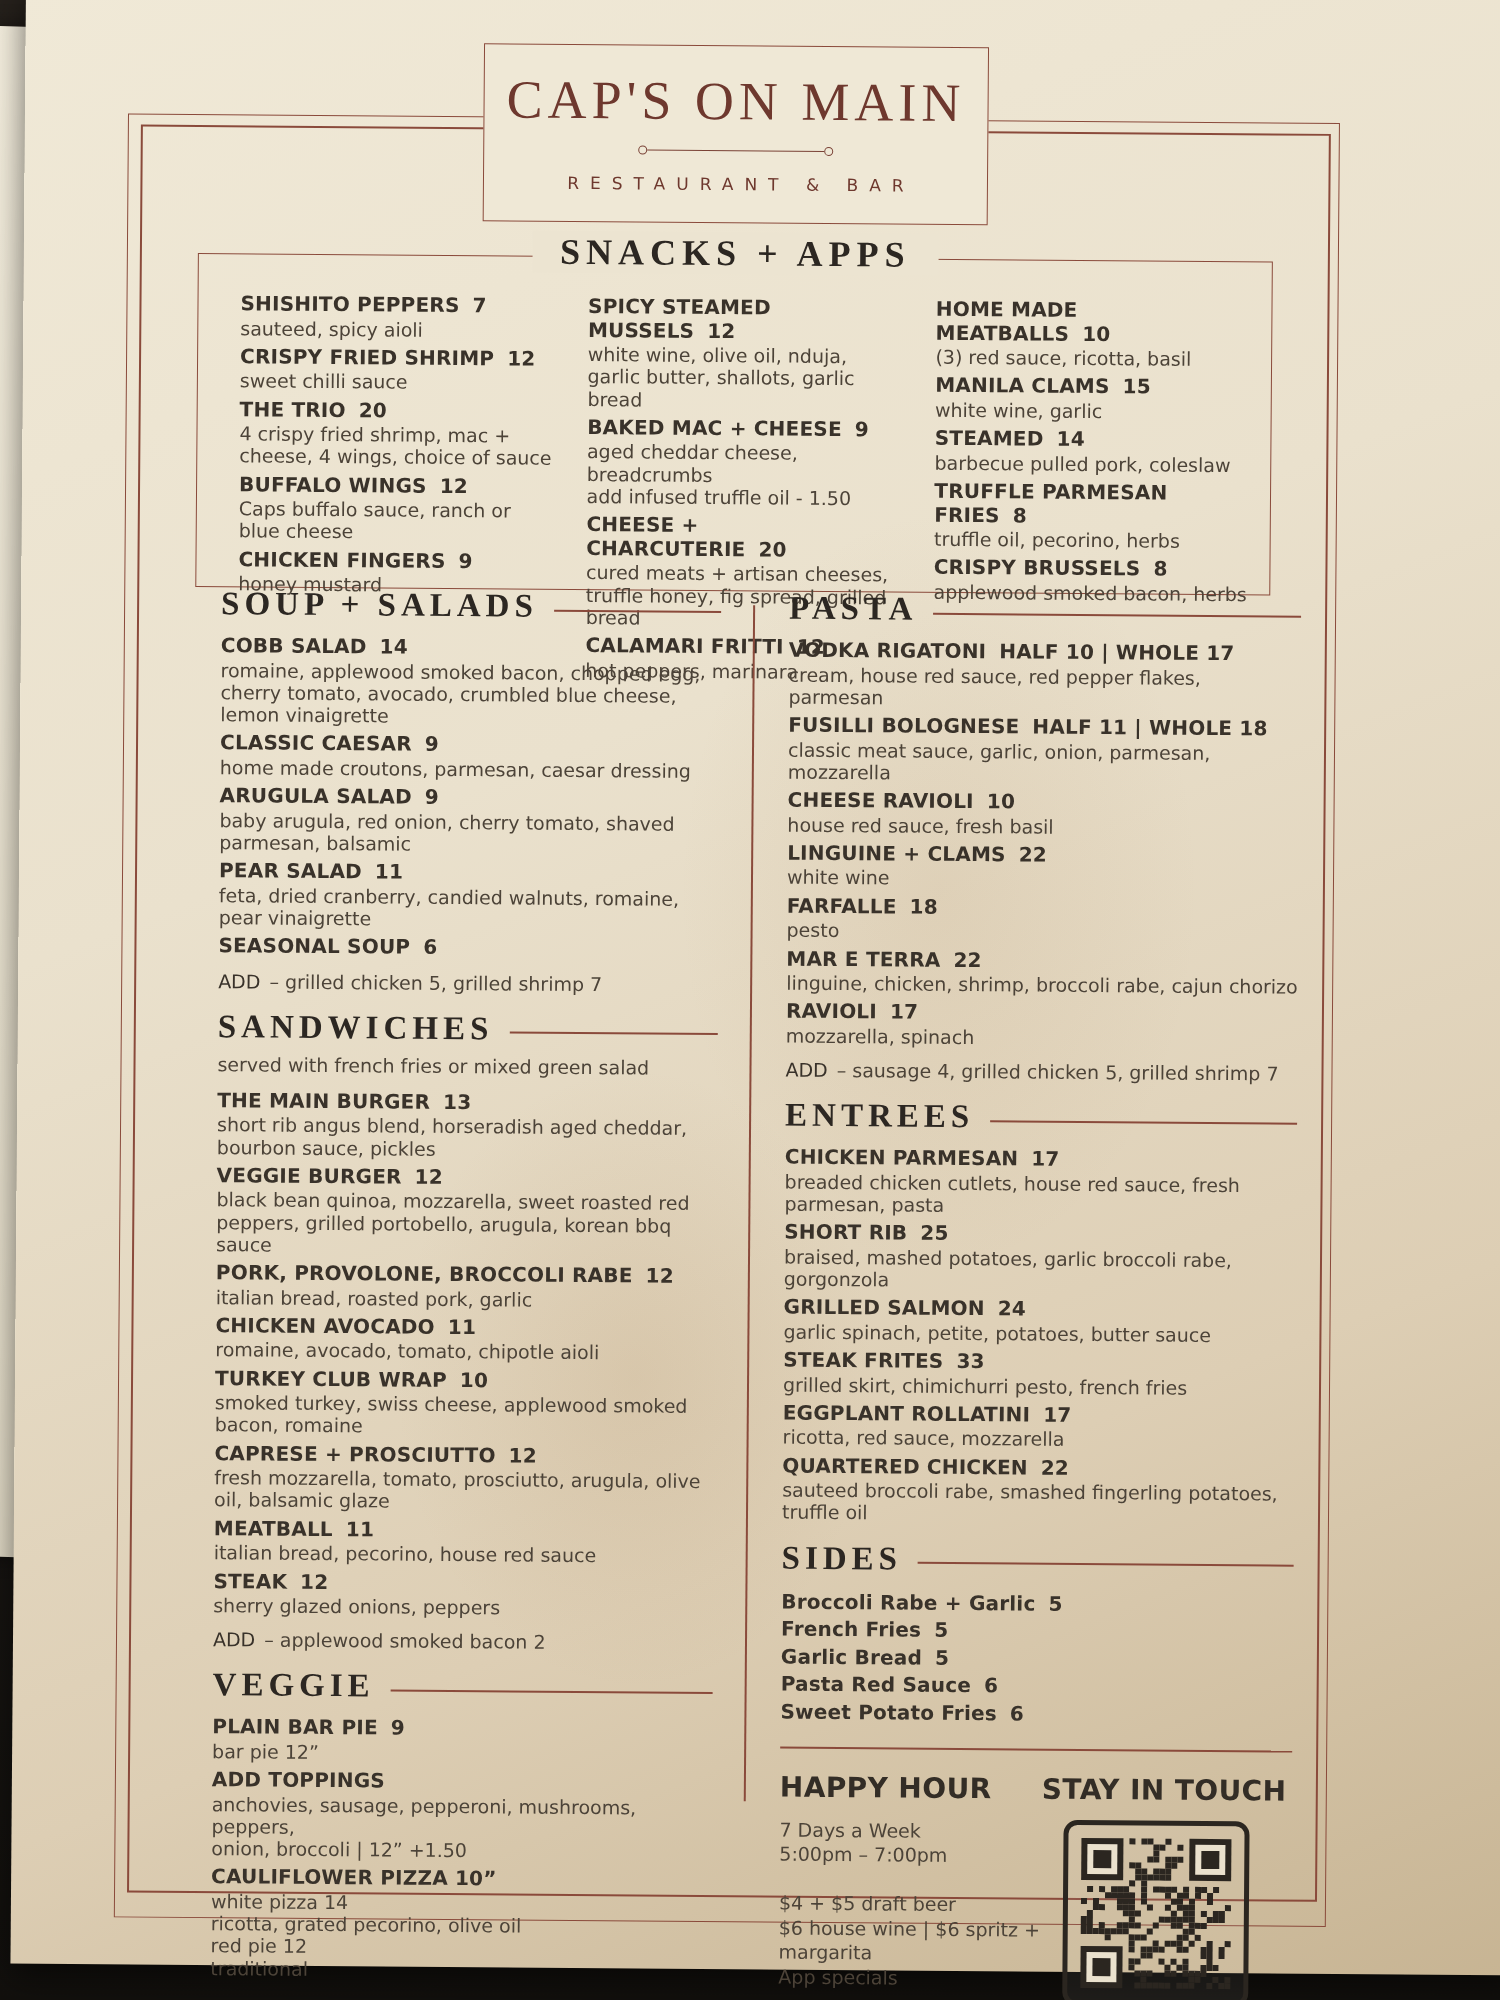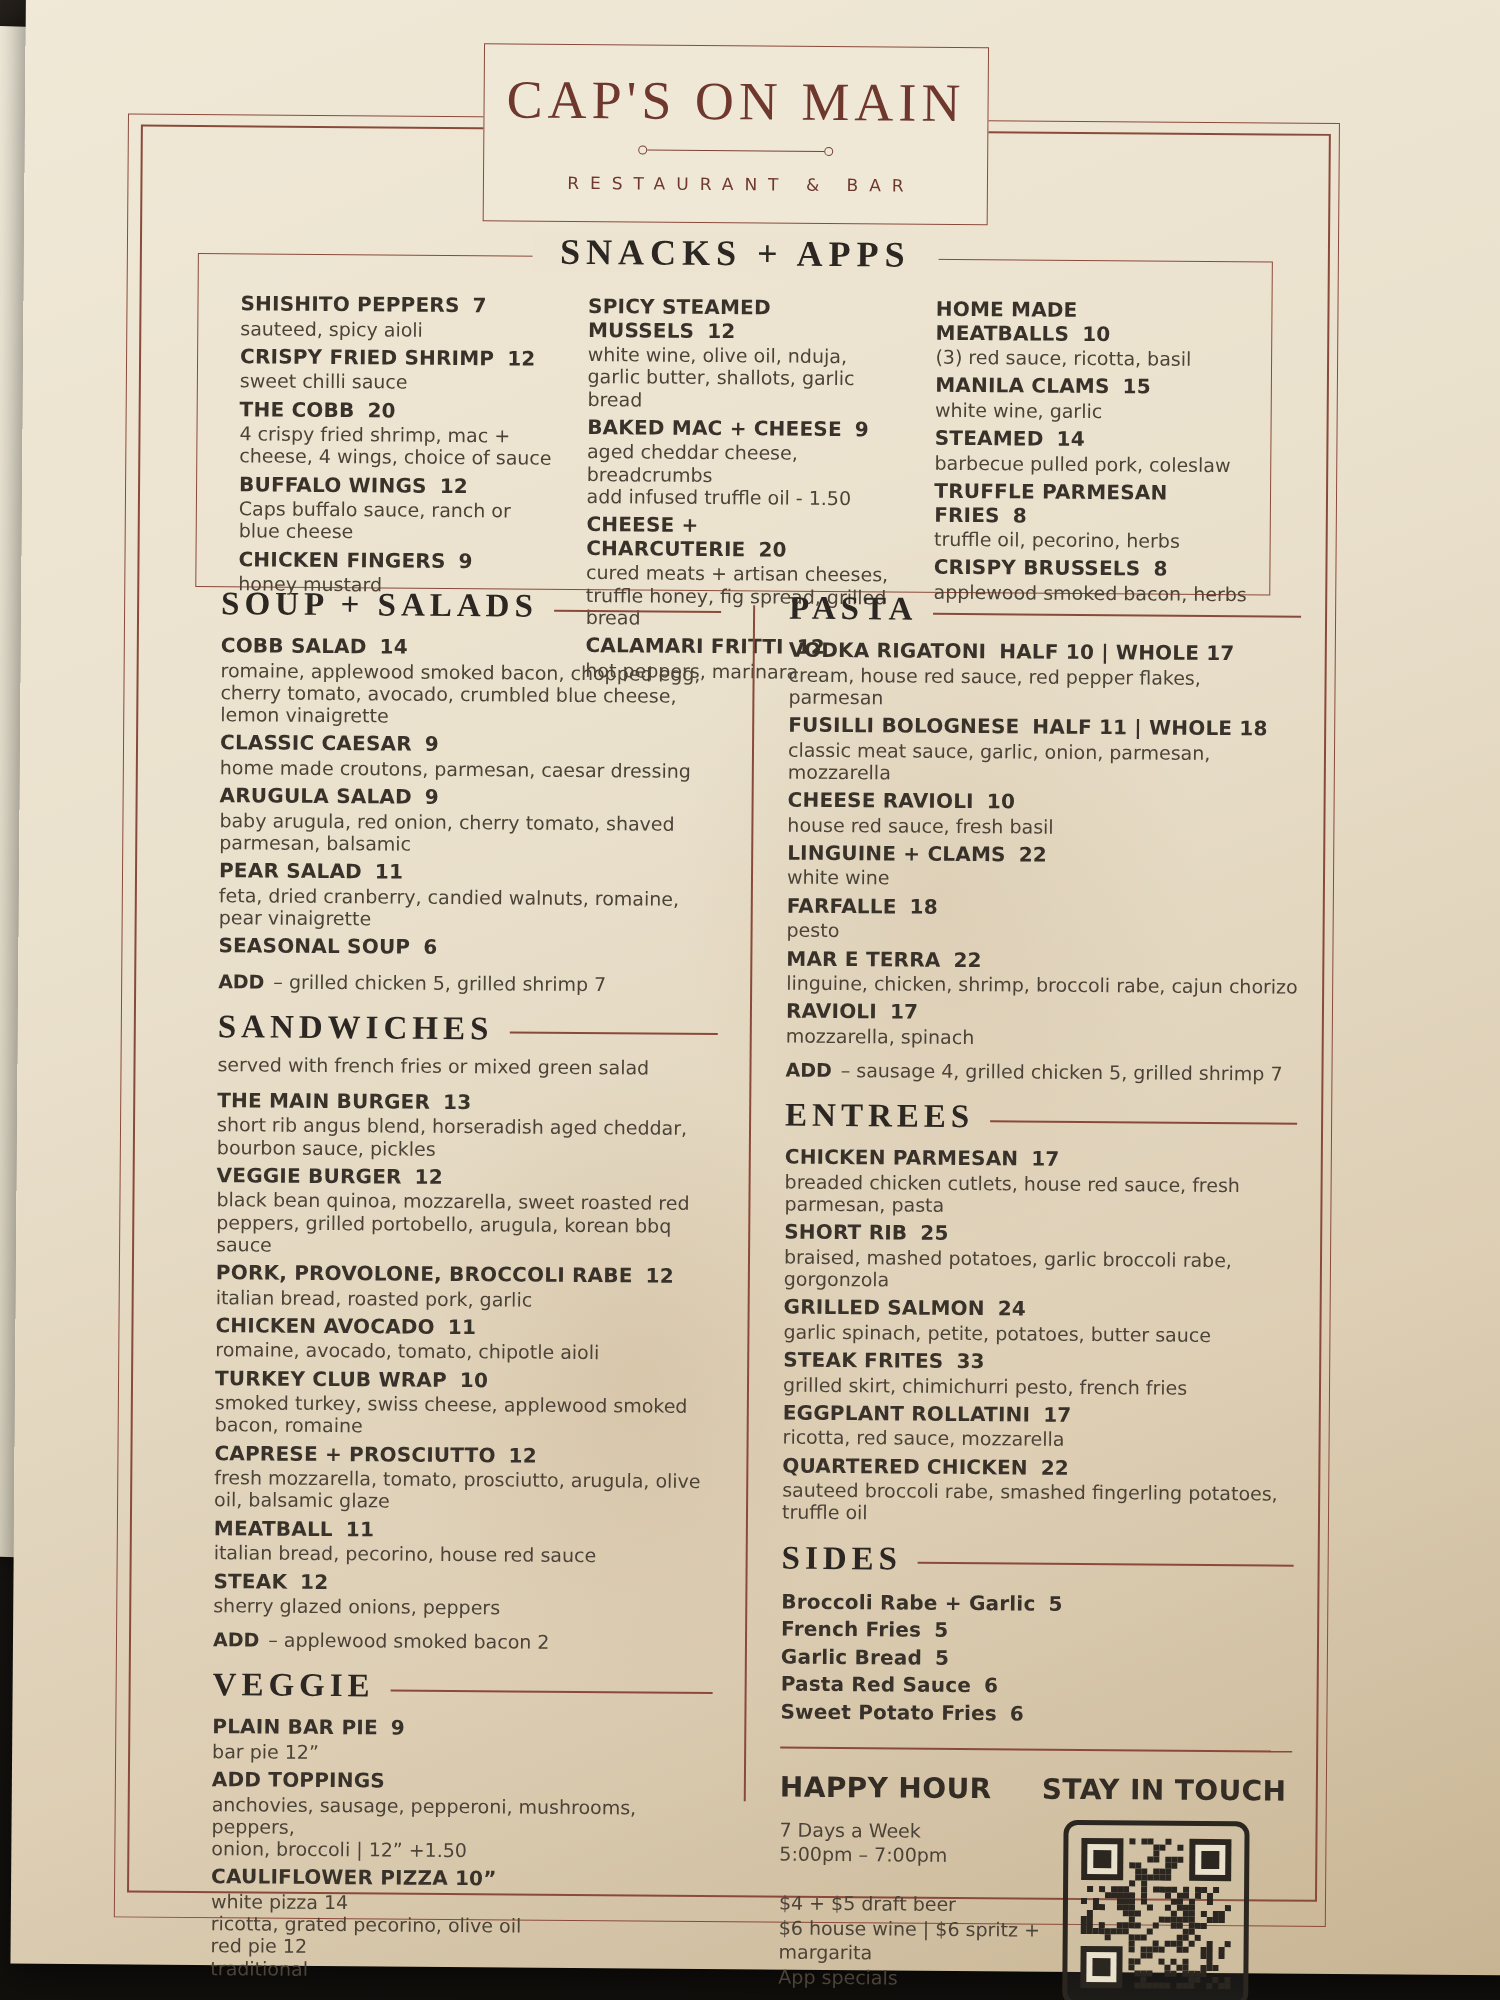--- a/index.html
+++ b/index.html
@@ -55,21 +55,21 @@
   .sec-head{display:flex;align-items:center;margin:0 0 12px 0;}
   .sec-title{font-family:"Liberation Serif",serif;font-weight:700;font-size:33px;
     letter-spacing:5px;color:#2c2722;white-space:nowrap;}
   .sec-rule{flex:1;height:2px;background:#8a4a3b;margin-left:16px;margin-top:8px;}
 
   .item{margin-bottom:6px;}
   .item-name{font-size:20px;font-weight:700;color:#39322a;letter-spacing:.2px;line-height:1.18;}
   .price{margin-left:13px;}
   .item-desc{font-size:19px;color:#4c4338;line-height:1.17;white-space:pre-line;margin-top:1px;}
   .add-row{margin:12px 0 14px;font-size:19px;color:#4c4338;}
-  .add-label{font-weight:700;color:#39322a;margin-right:9px;}
+  .add-label{font-weight:400;color:#39322a;margin-right:9px;}
   .sandwich-note{font-size:19px;color:#4c4338;margin:-4px 0 14px;}
 
   .sides-list .item{margin-bottom:0;}
   .sides-list .item-name{line-height:1.38;}
 
   .hr-right{height:2px;background:#8a4a3b;border:none;margin:20px 0 22px;}
   .bottom-row{display:flex;}
   .happy-hour{flex:1;}
   .hh-heading,.sit-heading{font-size:28px;font-weight:700;color:#332d26;margin-bottom:14px;letter-spacing:.4px;}
   .hh-line{font-size:19px;color:#4c4338;line-height:1.3;}
@@ -112,21 +112,21 @@
               <div class="item-name"><span>SHISHITO PEPPERS</span><span class="price">7</span></div>
               <div class="item-desc">sauteed, spicy aioli</div>
             </div>
 
             <div class="item">
               <div class="item-name"><span>CRISPY FRIED SHRIMP</span><span class="price">12</span></div>
               <div class="item-desc">sweet chilli sauce</div>
             </div>
 
             <div class="item">
-              <div class="item-name"><span>THE COBB</span><span class="price">20</span></div>
+              <div class="item-name"><span>THE TRIO</span><span class="price">20</span></div>
               <div class="item-desc">4 crispy fried shrimp, mac + cheese, 4 wings, choice of sauce</div>
             </div>
 
             <div class="item">
               <div class="item-name"><span>BUFFALO WINGS</span><span class="price">12</span></div>
               <div class="item-desc">Caps buffalo sauce, ranch or blue cheese</div>
             </div>
 
             <div class="item">
               <div class="item-name"><span>CHICKEN FINGERS</span><span class="price">9</span></div>

